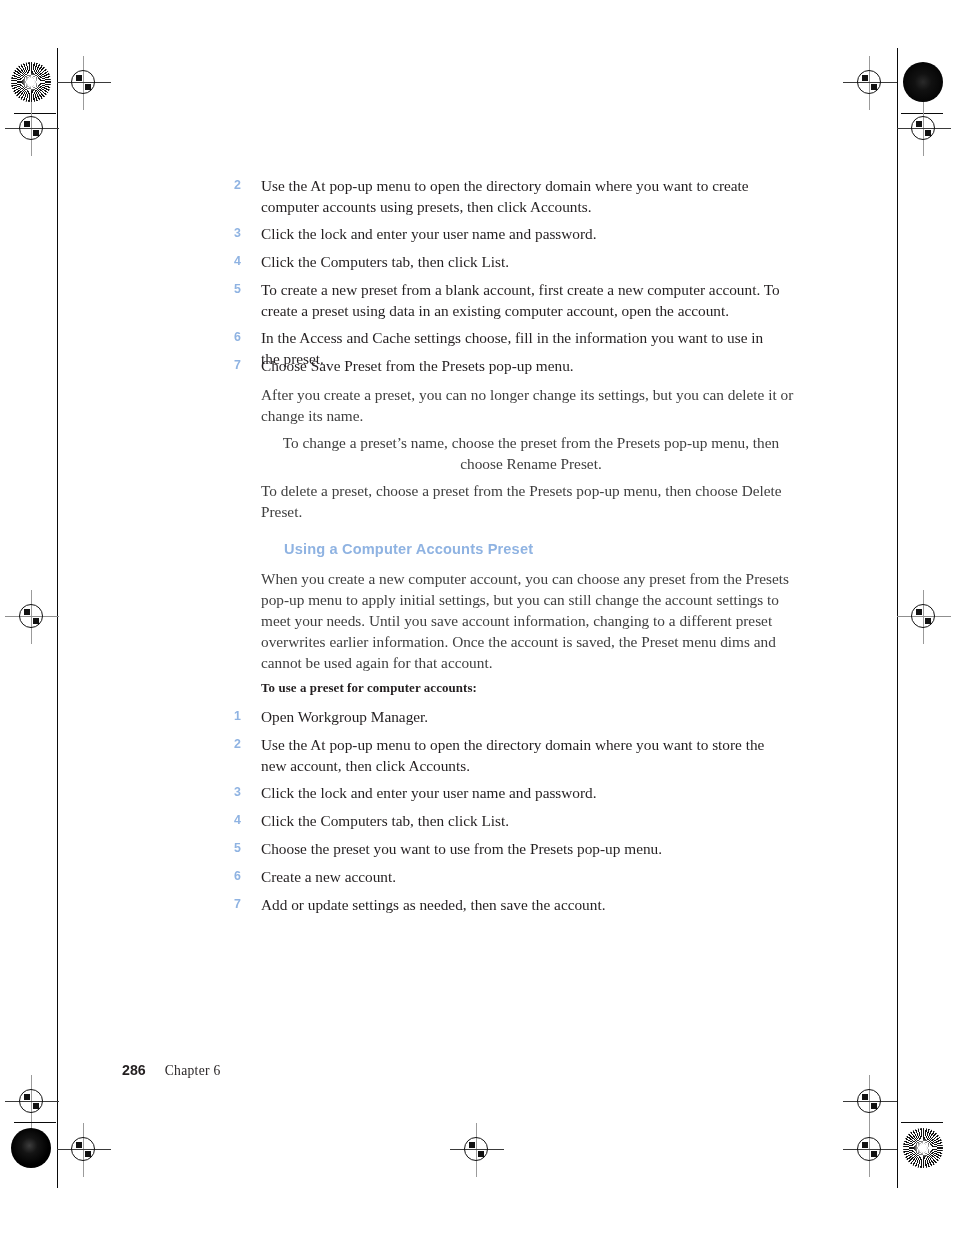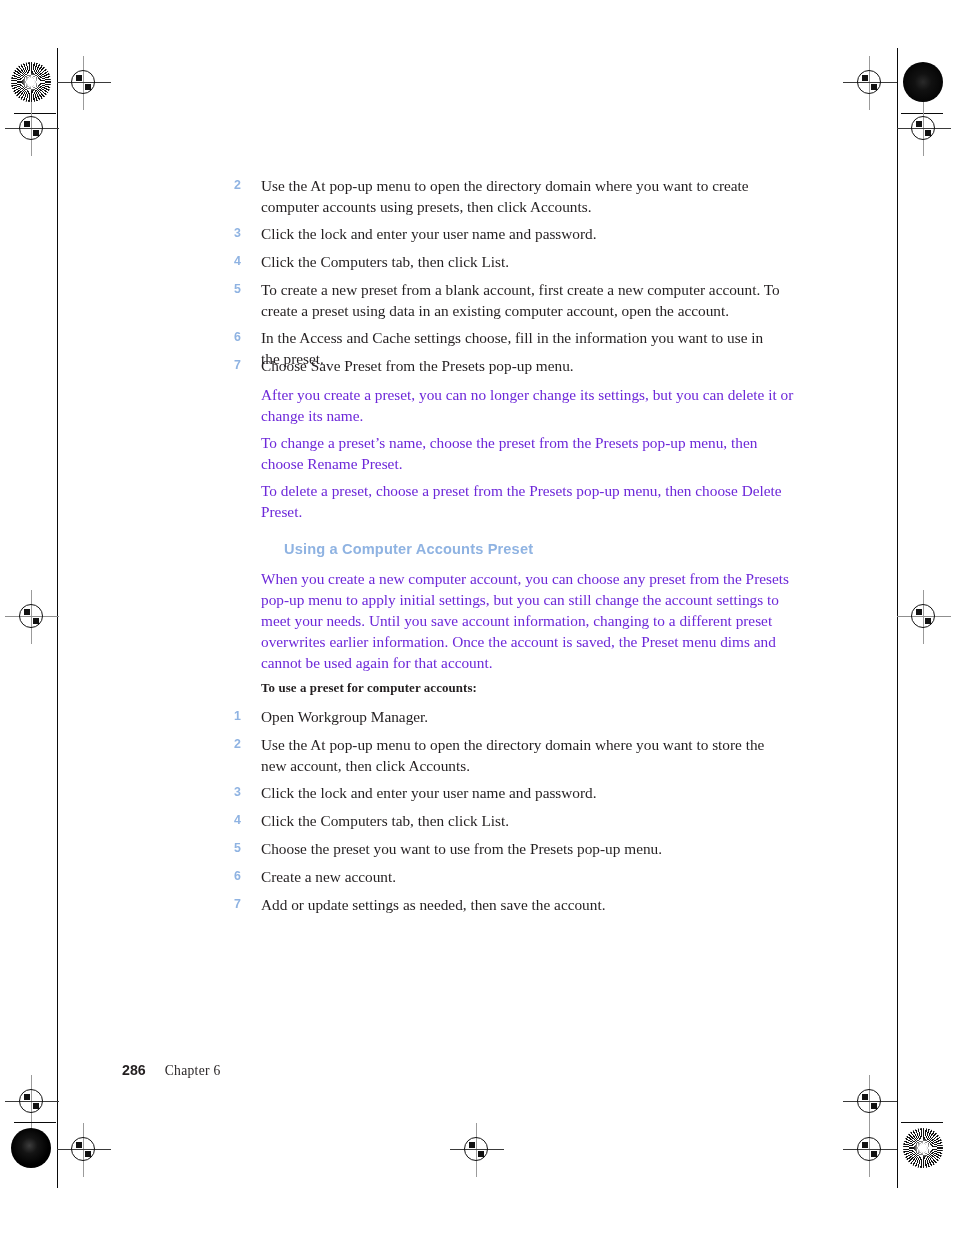--- a/index.html
+++ b/index.html
@@ -119,21 +119,21 @@
     margin-left: 27px;
     display: block;
   }
 
   .para {
     position: absolute;
     left: 261px;
     width: 540px;
     font-size: 15.3px;
     line-height: 21px;
-    color: #6d28d9;
+    color: #404040;
   }
 
   .sect-head {
     position: absolute;
     left: 261px;
     width: 560px;
     font-family: "Liberation Sans", sans-serif;
     font-weight: bold;
     font-size: 14.6px;
     letter-spacing: 0.15px;
@@ -325,21 +325,21 @@
       <span class="num">6</span>
       <span class="body">In the Access and Cache settings choose, fill in the information you want to use in the preset.</span>
     </div>
 
     <div class="step" style="top:355px;">
       <span class="num">7</span>
       <span class="body">Choose Save Preset from the Presets pop-up menu.</span>
     </div>
 
     <div class="para" style="top:384px;">After you create a preset, you can no longer change its settings, but you can delete it or change its name.</div>
-    <div class="para" style="top:432px;">To change a preset’s name, choose the preset from the Presets pop-up menu, then choose Rename Preset.</div>
+    <div class="para" style="top:432px;text-align:center;">To change a preset’s name, choose the preset from the Presets pop-up menu, then choose Rename Preset.</div>
     <div class="para" style="top:480px;">To delete a preset, choose a preset from the Presets pop-up menu, then choose Delete Preset.</div>
 
     <div class="sect-head" style="top:541px;margin-left:23px;">Using a Computer Accounts Preset</div>
 
     <div class="para" style="top:568px;">When you create a new computer account, you can choose any preset from the Presets pop-up menu to apply initial settings, but you can still change the account settings to meet your needs. Until you save account information, changing to a different preset overwrites earlier information. Once the account is saved, the Preset menu dims and cannot be used again for that account.</div>
 
     <div class="task-head" style="top:681px;font-family:Liberation Serif, serif;">To use a preset for computer accounts:</div>
 
     <div class="step" style="top:706px;">
       <span class="num">1</span>

